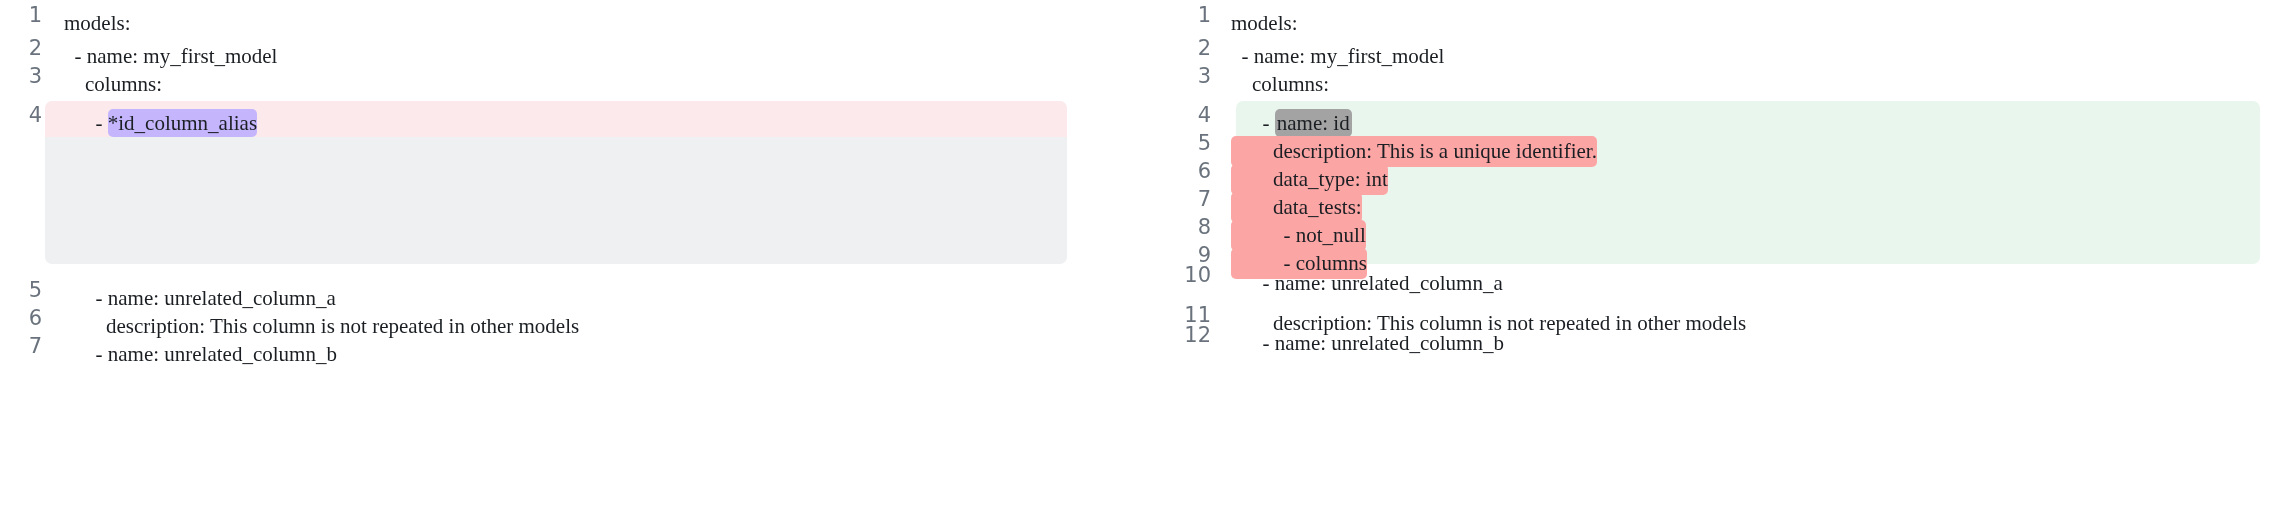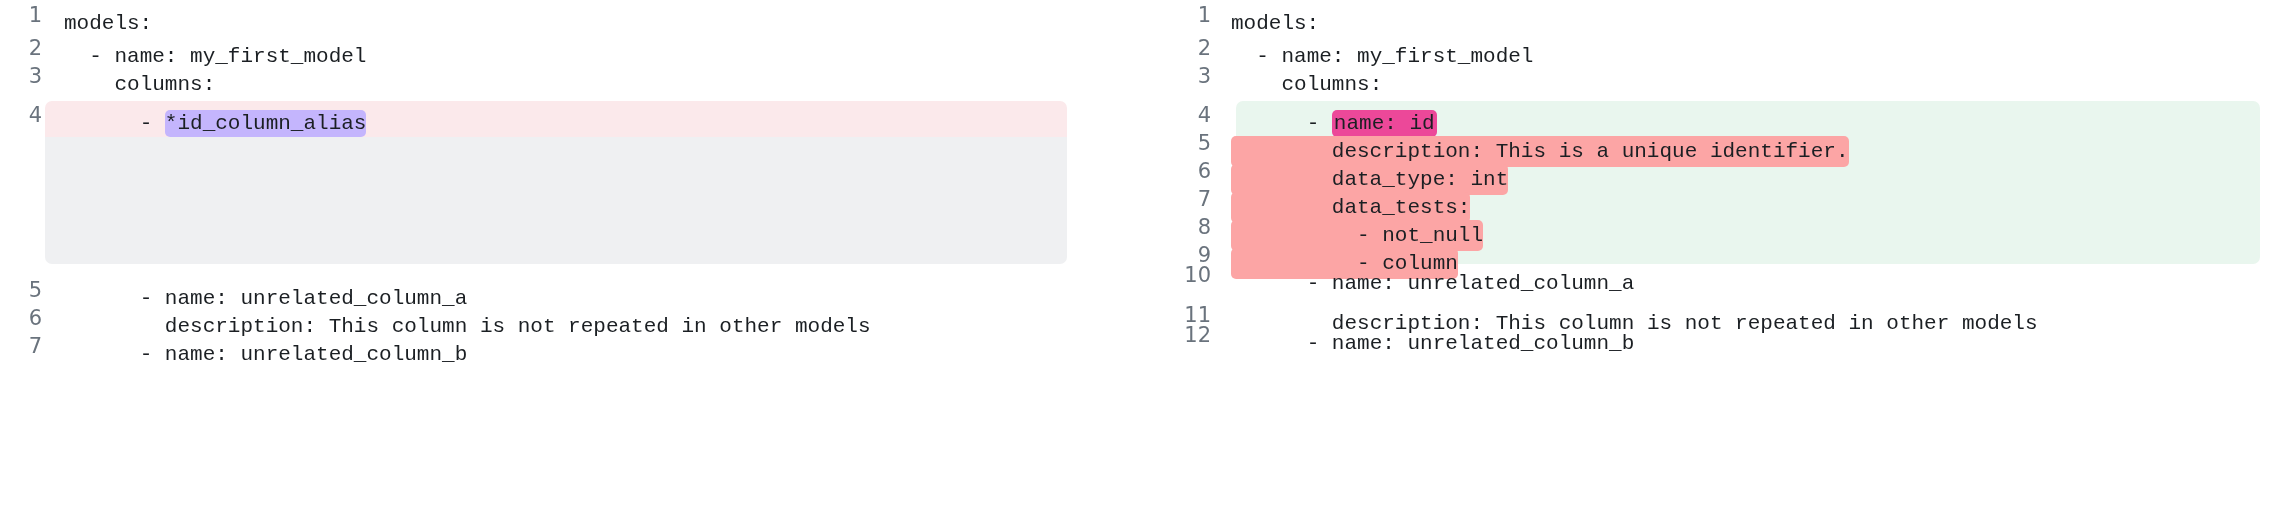--- a/index.html
+++ b/index.html
@@ -46,21 +46,21 @@
   .pane.right .ln {
     width: 72px;
     flex: 0 0 72px;
   }
   .code {
     flex: 1 1 auto;
     white-space: pre;
     font-size: 21px;
     line-height: 27px;
     color: #1b1f23;
-    font-family: Liberation Mono, monospace;
+    font-family: Liberation Serif, serif;
     padding-left: 8px;
     margin-top: 16px;
   }
   .pane.left .code { padding-left: 22px; }
   .pane.right .code { padding-left: 20px; }
 
   
   .block {
     position: absolute;
     border-radius: 7px;
@@ -97,21 +97,21 @@
   .row { z-index: 1; }
 
   
   .hl-red {
     background: #c4b5fd;
     border-radius: 5px;
     padding: 2px 0;
     margin: -2px 0;
   }
   .hl-green {
-    background: #ec4899;
+    background: #a3a3a3;
     border-radius: 5px;
     padding: 2px 2px;
     margin: -2px 0;
   }
   .hl-green-wide {
     background: #fca5a5;
     border-radius: 5px;
     padding: 2px 0 2px 0;
     margin: -2px 0;
     display: inline-block;
@@ -203,21 +203,21 @@
       <span class="code"><span class="hl-green-wide">        data_tests:</span></span>
     </div>
 
     <div class="row" style="top:214px">
       <span class="ln">8</span>
       <span class="code"><span class="hl-green-wide">          - not_null</span></span>
     </div>
 
     <div class="row" style="top:242px">
       <span class="ln">9</span>
-      <span class="code"><span class="hl-green-wide">          - column</span></span>
+      <span class="code"><span class="hl-green-wide">          - columns</span></span>
     </div>
 
     <div class="row" style="top:262px">
       <span class="ln">10</span>
       <span class="code"><span>      </span><span>- name: unrelated_column_a</span></span>
     </div>
 
     <div class="row" style="top:302px">
       <span class="ln">11</span>
       <span class="code"><span>        </span><span>description: This column is not repeated in other models</span></span>

